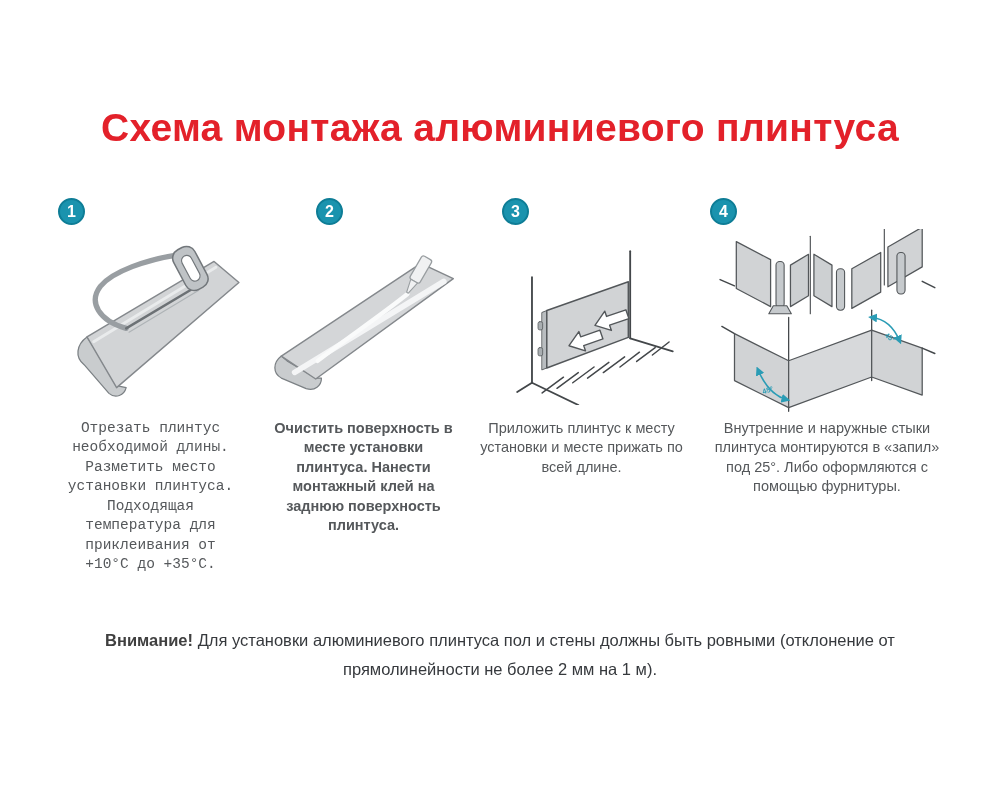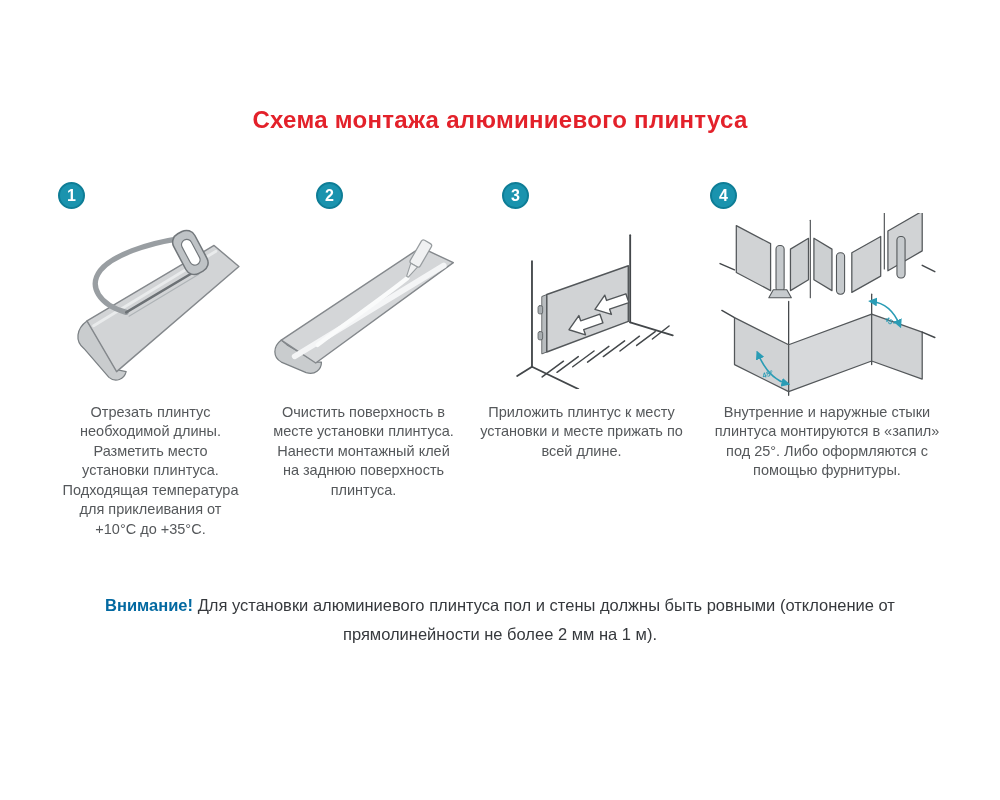--- a/index.html
+++ b/index.html
@@ -4,21 +4,21 @@
 <style>
   * { margin:0; padding:0; box-sizing:border-box; }
   html,body { background:#ffffff; }
   body { font-family:"Liberation Sans", sans-serif; }
   .page{
     position:relative; width:1000px; height:800px; background:#ffffff;
     overflow:hidden; margin:0 auto;
   }
   .title{
     margin-top:106px; text-align:center;
-    font-size:24px; font-weight:700; letter-spacing:.3px;
+    font-size:39px; font-weight:700; letter-spacing:.3px;
     color:#e3212a;
   }
   .steps{
     margin-top:48px; padding:0 48px;
     display:grid; grid-template-columns:205px 195px 215px 250px;
     justify-content:space-between;
   }
   .step{ display:flex; flex-direction:column; }
   .badge{
     width:27px; height:27px; border-radius:50%;
@@ -30,29 +30,29 @@
   .step1 .badge{ margin-left:10px; }
   .step2 .badge{ margin-left:50px; }
   .step3 .badge{ margin-left:28px; }
   .step4 .badge{ margin-left:8px; }
   .illus{ margin-top:4px; height:178px; display:flex; align-items:flex-start; justify-content:center; }
   .illus svg{ display:block; }
   .desc{
     margin:12px auto 0; text-align:center;
     font-size:14.5px; line-height:1.34; color:#55585b;
   }
-  .step1 .desc{ width:180px; }
-  .step2 .desc{ width:192px; }
+  .step1 .desc{ width:180px;font-family:Liberation Mono, monospace; }
+  .step2 .desc{ width:192px;font-weight:bold; }
   .step3 .desc{ width:215px; }
   .step4 .desc{ width:238px; }
   .notice{
     width:880px; margin:52px auto 0; text-align:center;
     font-size:16.5px; line-height:1.75; color:#36393d;
   }
-  .notice strong{ font-weight:700; color:#0369a1; }
+  .notice strong{ font-weight:700; color:#404040; }
   .angle{ font-size:8px; fill:#2a9cb5; font-weight:700; }
 </style>
 </head>
 <body>
 
 <div class="page">
 
   <h1 class="title">Схема монтажа алюминиевого плинтуса</h1>
 
   <div class="steps">

